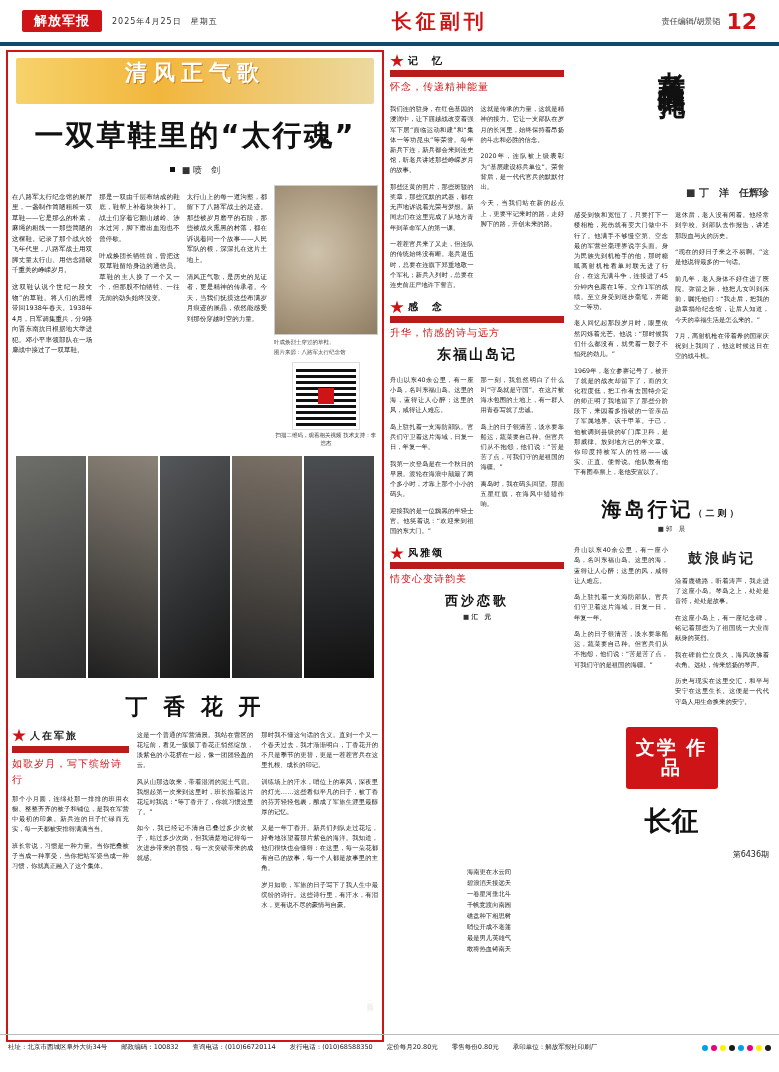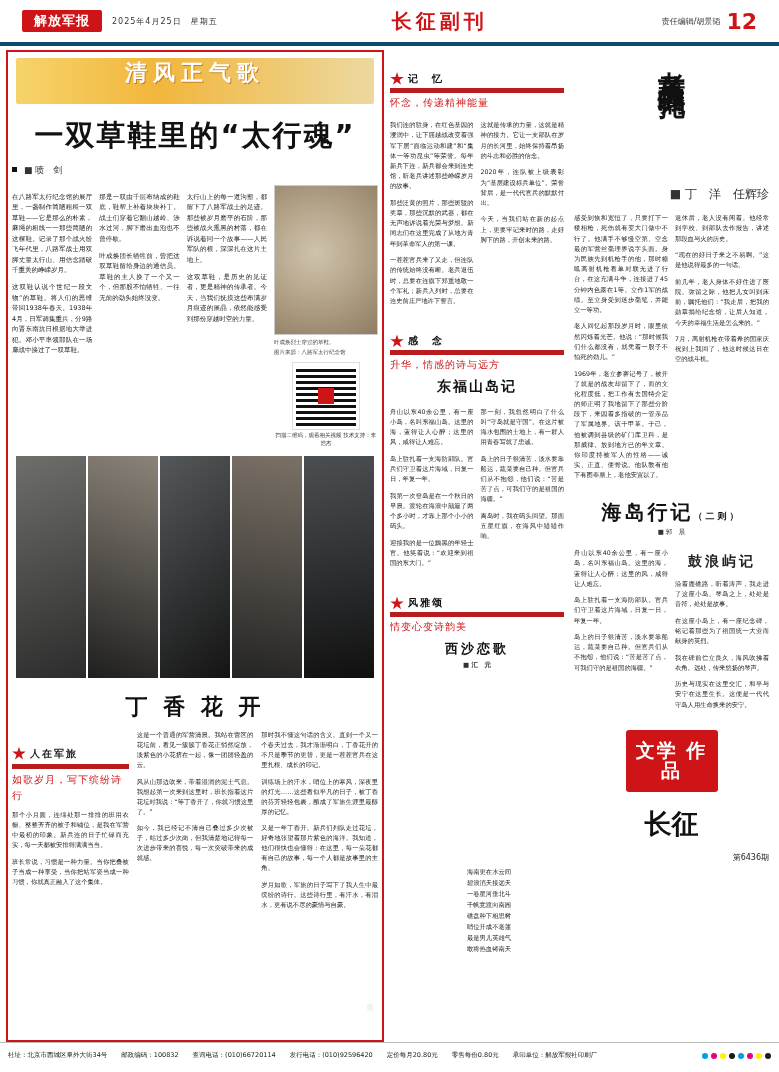--- a/index.html
+++ b/index.html
@@ -18,21 +18,21 @@
   .body{display:flex;height:996px;padding:4px 6px 0 6px;box-sizing:border-box;}
   .colL{width:378px;border:2px solid #cf1417;box-sizing:border-box;padding:4px;position:relative;}
   .colM{width:186px;padding:0 6px;box-sizing:border-box;}
   .colR{width:203px;padding:0 4px;box-sizing:border-box;}
 
   
   .banner{height:46px;background:linear-gradient(90deg,#f6d36b 0%,#f2b63c 40%,#ecd9a0 100%);
           display:flex;align-items:flex-start;justify-content:center;margin:2px 4px 6px 4px;border-radius:2px;position:relative;}
   .banner span{font-size:22px;font-weight:bold;color:#fff;letter-spacing:6px;text-shadow:1px 1px 0 #c8811a;}
   .lead-title{font-size:29px;font-weight:bold;text-align:center;letter-spacing:2px;margin:12px 0 8px;}
-  .byline{font-size:9px;color:#333;margin-bottom:8px;}
+  .byline{text-align:center;font-size:9px;color:#333;margin-bottom:8px;}
   .byline .sq{display:inline-block;width:5px;height:5px;background:#111;margin-right:4px;vertical-align:1px;}
 
   .lead-cols{display:flex;gap:7px;font-size:6.5px;line-height:1.62;text-align:justify;color:#222;}
   .lead-cols .c{width:86px;}
   .photo-col{width:104px;}
   .photo{width:104px;height:150px;background:
       radial-gradient(circle at 40% 45%, #cfc3ae 0%, #b8a88e 40%, #8e7d63 100%);
       border:1px solid #ccc;box-sizing:border-box;}
   .photo-cap{font-size:5.5px;color:#444;line-height:1.5;margin-top:3px;text-align:justify;}
   .photo-cap2{font-size:5.5px;color:#444;margin-top:2px;}
@@ -53,52 +53,52 @@
   .pm-label{position:absolute;right:14px;bottom:40px;writing-mode:vertical-rl;font-size:11px;font-weight:bold;color:#fff;letter-spacing:3px;}
   .pm-sub{position:absolute;right:8px;bottom:40px;writing-mode:vertical-rl;font-size:6px;color:#eee;}
   .pm-credit{position:absolute;left:10px;bottom:28px;font-size:6px;color:#fff;writing-mode:vertical-rl;}
 
   
   .dx-title{font-size:22px;font-weight:bold;text-align:center;letter-spacing:4px;margin:14px 0 2px;}
   .dx-by{font-size:7px;text-align:center;color:#333;margin-bottom:6px;}
   .dx-cols{display:flex;gap:8px;font-size:6.3px;line-height:1.6;text-align:justify;color:#222;}
   .dx-cols .c{flex:1;}
 
-  .star-head{display:flex;align-items:center;gap:4px;border-bottom:5px solid #b91c1c;padding-bottom:2px;margin:22px 0 3px;}
+  .star-head{display:flex;align-items:center;gap:4px;border-bottom:7px solid #b91c1c;padding-bottom:2px;margin:4px 0 3px;}
   .star{width:14px;height:14px;background:#cf1417;clip-path:polygon(50% 0%,61% 35%,98% 35%,68% 57%,79% 91%,50% 70%,21% 91%,32% 57%,2% 35%,39% 35%);}
   .star-head b{font-size:10px;letter-spacing:2px;}
   .sub-slogan{font-size:10px;color:#cf1417;text-align:left;margin:3px 0 4px;letter-spacing:1px;}
 
   
   .m-title{font-size:14px;font-weight:bold;text-align:center;letter-spacing:2px;margin:6px 0 4px;}
   .m-by{font-size:6.5px;text-align:center;color:#333;margin-bottom:5px;font-weight:bold;}
   .m-text{font-size:6.3px;line-height:1.62;text-align:justify;color:#222;}
   .m-two{display:flex;gap:7px;}
   .m-two .c{flex:1;}
   .xs-title{font-size:13px;font-weight:bold;text-align:center;letter-spacing:3px;margin:6px 0 3px;}
   .poem{font-size:6.3px;line-height:1.75;text-align:center;color:#222;}
 
   
   .r-vert-title{font-size:27px;font-weight:bold;letter-spacing:4px;writing-mode:vertical-rl;margin:0 auto 6px;height:130px;}
   .r-head-wrap{display:flex;justify-content:flex-end;}
-  .r-by{font-size:12px;text-align:right;color:#333;margin-bottom:4px;}
+  .r-by{font-size:10px;text-align:right;color:#333;margin-bottom:4px;font-weight:bold;}
   .r-cols{display:flex;gap:7px;font-size:6.3px;line-height:1.62;text-align:justify;color:#222;}
   .r-cols .c{flex:1;}
   .hd-title{font-size:20px;font-weight:bold;text-align:center;letter-spacing:3px;margin:12px 0 2px;}
   .hd-sub{font-size:9px;}
   .hd-by{font-size:6.5px;text-align:center;color:#333;margin-bottom:5px;}
   .gl-title{font-size:14px;font-weight:bold;text-align:center;letter-spacing:3px;margin:8px 0 4px;}
 
   .seal{width:92px;height:62px;background:#cf1417;color:#fff;margin:14px auto 4px;display:flex;align-items:center;justify-content:center;
         font-size:19px;font-weight:bold;letter-spacing:2px;line-height:1.05;text-align:center;border-radius:3px;}
   .sign{font-size:27px;font-weight:bold;text-align:center;color:#111;font-family:"DejaVu Serif","Liberation Serif",serif;margin-top:14px;}
   .issue{font-size:8px;text-align:right;color:#222;margin-top:10px;}
 
   
-  .footer{position:absolute;left:0;bottom:4px;width:779px;border-top:1px solid #bbb;height:26px;
+  .footer{position:absolute;left:0;bottom:12px;width:779px;border-top:1px solid #bbb;height:26px;
           display:flex;align-items:center;font-size:6.5px;color:#222;padding:0 8px;box-sizing:border-box;gap:14px;}
   .footer .dots{margin-left:auto;display:flex;gap:3px;align-items:center;}
   .dot{width:6px;height:6px;border-radius:50%;}
 </style>
 </head>
 <body>
 
 <div class="page">
 
   <div class="masthead">
@@ -127,21 +127,21 @@
         <div class="c">
           <p>在八路军太行纪念馆的展厅里，一盏制作简陋粗糙一双草鞋——它是那么的朴素，麻绳的粗线一一那些简陋的这棵鞋。记录了那个战火纷飞年代里，八路军战士用双脚丈量太行山、用信念踏破千重关的峥嵘岁月。</p>
           <p>这双鞋认说个世纪一段文物“的草鞋。将人们的思维带回1938年春天。1938年4月，日军调集重兵，分9路向晋东南抗日根据地大举进犯。邓小平率领部队在一场鏖战中接过了一双草鞋。</p>
         </div>
         <div class="c">
           <p>那是一双由千层布纳成的鞋底，鞋帮上补着块块补丁。战士们穿着它翻山越岭、涉水过河，脚下磨出血泡也不曾停歇。</p>
           <p>叶成焕团长牺牲前，曾把这双草鞋留给身边的通信员。草鞋的主人换了一个又一个，但那股不怕牺牲、一往无前的劲头始终没变。</p>
         </div>
         <div class="c">
           <p>太行山上的每一道沟壑，都留下了八路军战士的足迹。那些被岁月磨平的石阶，那些被战火熏黑的村落，都在诉说着同一个故事——人民军队的根，深深扎在这片土地上。</p>
-          <p>这双草鞋，是历史的见证者，更是精神的传承者。今天，当我们抚摸这些布满岁月痕迹的展品，依然能感受到那份穿越时空的力量。</p>
+          <p>清风正气歌，是历史的见证者，更是精神的传承者。今天，当我们抚摸这些布满岁月痕迹的展品，依然能感受到那份穿越时空的力量。</p>
         </div>
         <div class="photo-col">
           <div class="photo"></div>
           <div class="photo-cap">叶成焕烈士穿过的草鞋。</div>
           <div class="photo-cap2">图片来源：八路军太行纪念馆</div>
           <div class="qr"></div>
           <div class="qr-cap">扫描二维码，观看相关视频
 技术支持：李浩杰</div>
         </div>
       </div>
@@ -292,21 +292,21 @@
     <div>礁盘种下相思树</div>
     <div>哨位开成不老莲</div>
     <div>最是男儿英雄气</div>
     <div>敢将热血铸南天</div>
   </div>
 
   <div class="footer">
     <span>社址：北京市西城区阜外大街34号</span>
     <span>邮政编码：100832</span>
     <span>查询电话：(010)66720114</span>
-    <span>发行电话：(010)92596420</span>
+    <span>发行电话：(010)68588350</span>
     <span>定价每月20.80元</span>
     <span>零售每份0.80元</span>
     <span>承印单位：解放军报社印刷厂</span>
     <span class="dots">
       <i class="dot" style="background: rgb(0, 160, 233);"></i>
       <i class="dot" style="background: rgb(228, 0, 127);"></i>
       <i class="dot" style="background: rgb(255, 241, 0);"></i>
       <i class="dot" style="background: rgb(26, 26, 26);"></i>
       <i class="dot" style="background: rgb(0, 160, 233);"></i>
       <i class="dot" style="background: rgb(228, 0, 127);"></i>

